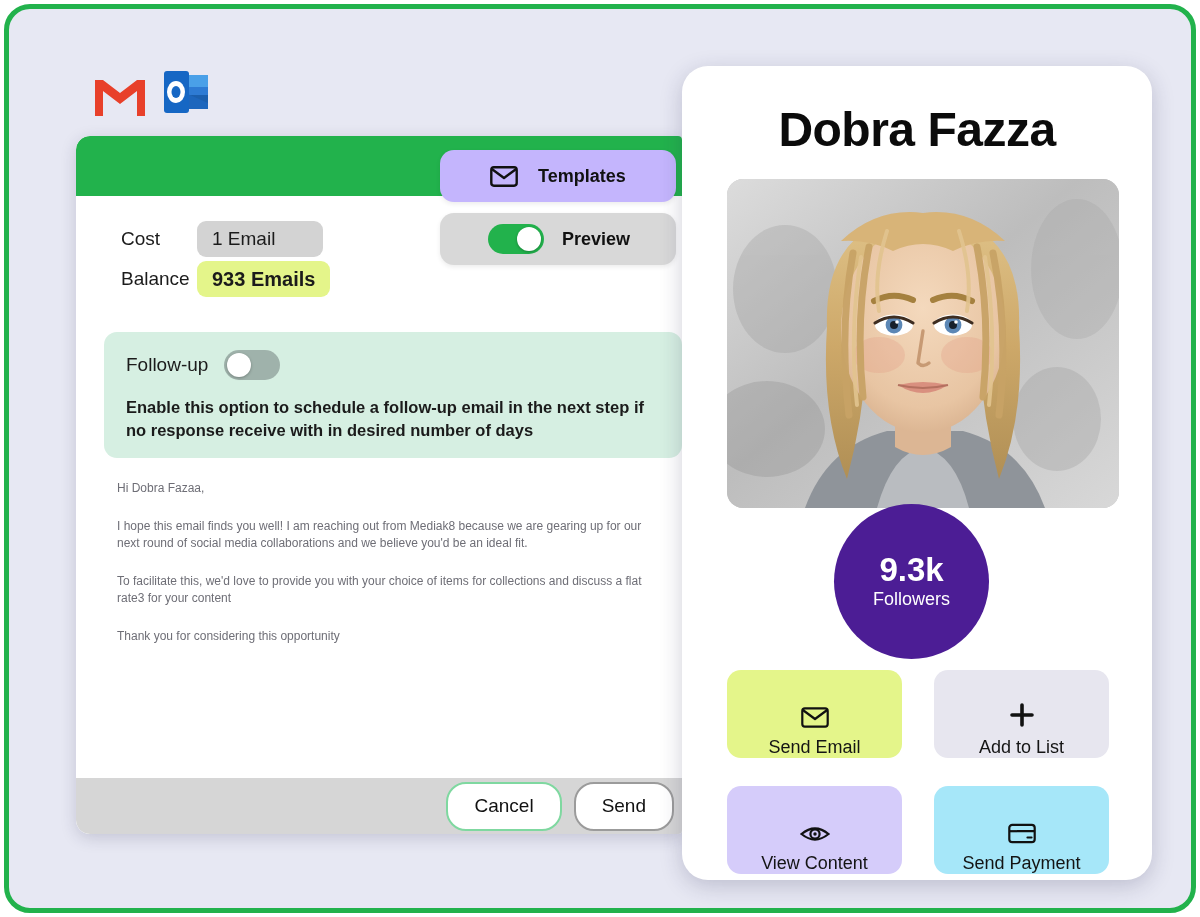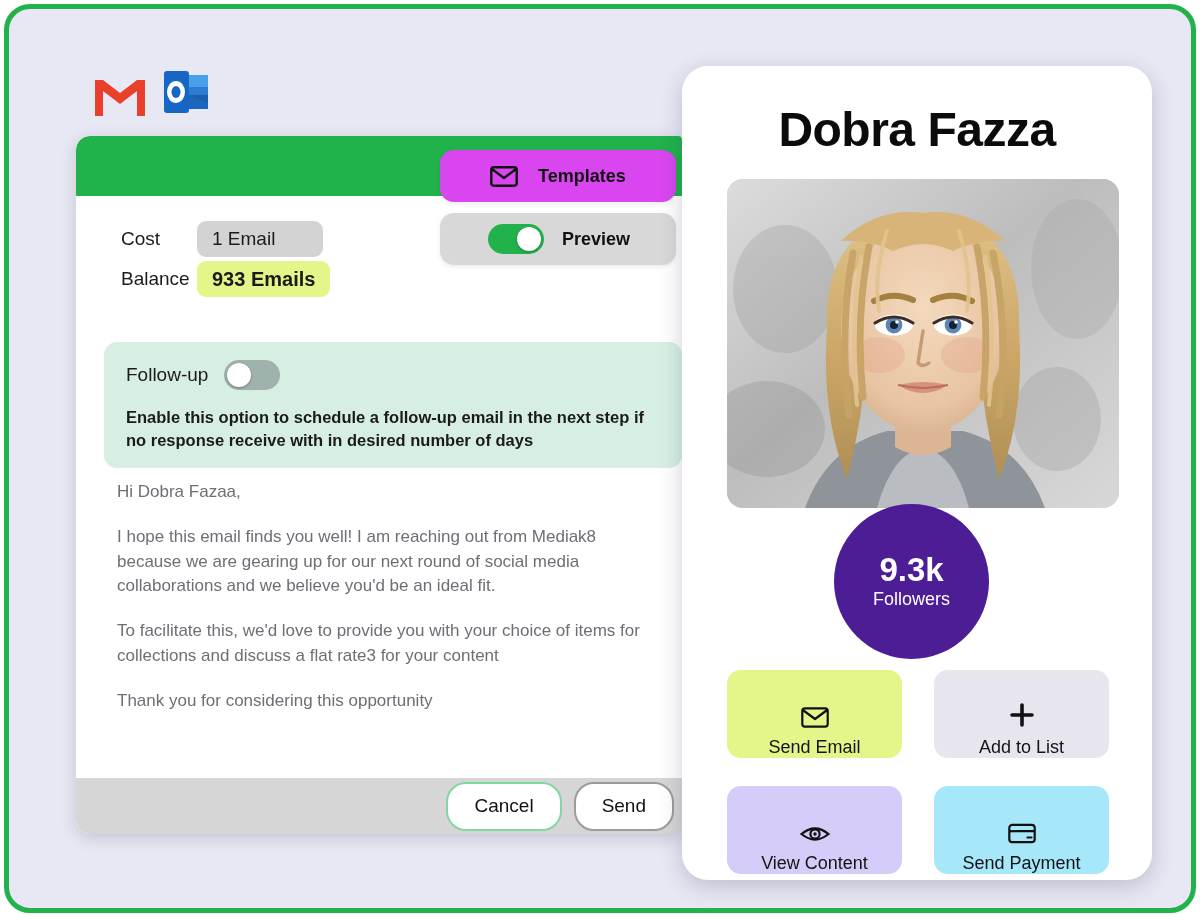--- a/index.html
+++ b/index.html
@@ -94,21 +94,21 @@
     min-width: 126px;
   }
   .chip-grey { background: #d3d3d3; }
   .chip-lime { background: #e4f58a; font-weight: bold; font-size: 20px; }
 
   
   #templates-panel {
     position: absolute;
     left: 431px; top: 141px;
     width: 236px; height: 52px;
-    background: #d946ef;
+    background: #c4b5fd;
     border-radius: 14px;
     display: flex;
     align-items: center;
     z-index: 6;
     box-shadow: 0 2px 5px rgba(0,0,0,.08);
   }
   #templates-panel .env { margin-left: 50px; }
   #templates-label {
     margin-left: 20px;
     font-size: 18px;
@@ -149,21 +149,21 @@
     box-shadow: 0 1px 3px rgba(0,0,0,.28);
   }
   .toggle.on { background: #22b24c; margin-left: 48px; }
   .toggle.on .knob { right: 3px; }
   .toggle.off { background: #9fb2ab; }
   .toggle.off .knob { left: 3px; }
 
   
   #followup {
     position: absolute;
-    left: 28px; top: 206px;
+    left: 28px; top: 196px;
     width: 578px; height: 126px;
     background: #d6efe2;
     border-radius: 13px;
     padding: 18px 22px 0 22px;
   }
   #followup-head {
     display: flex;
     align-items: center;
     gap: 16px;
   }
@@ -180,21 +180,21 @@
     max-width: 546px;
   }
 
   
   #body-text {
     position: absolute;
     left: 41px; top: 344px;
     width: 540px;
   }
   #body-text p {
-    font-size: 17px;
+    font-size: 12px;
     line-height: 1.46;
     color: #6e6e76;
     margin-bottom: 20px;
   }
   #body-text p:last-child { margin-bottom: 0; }
 
   
   #left-footer {
     position: absolute;
     left: 0; bottom: 0;

